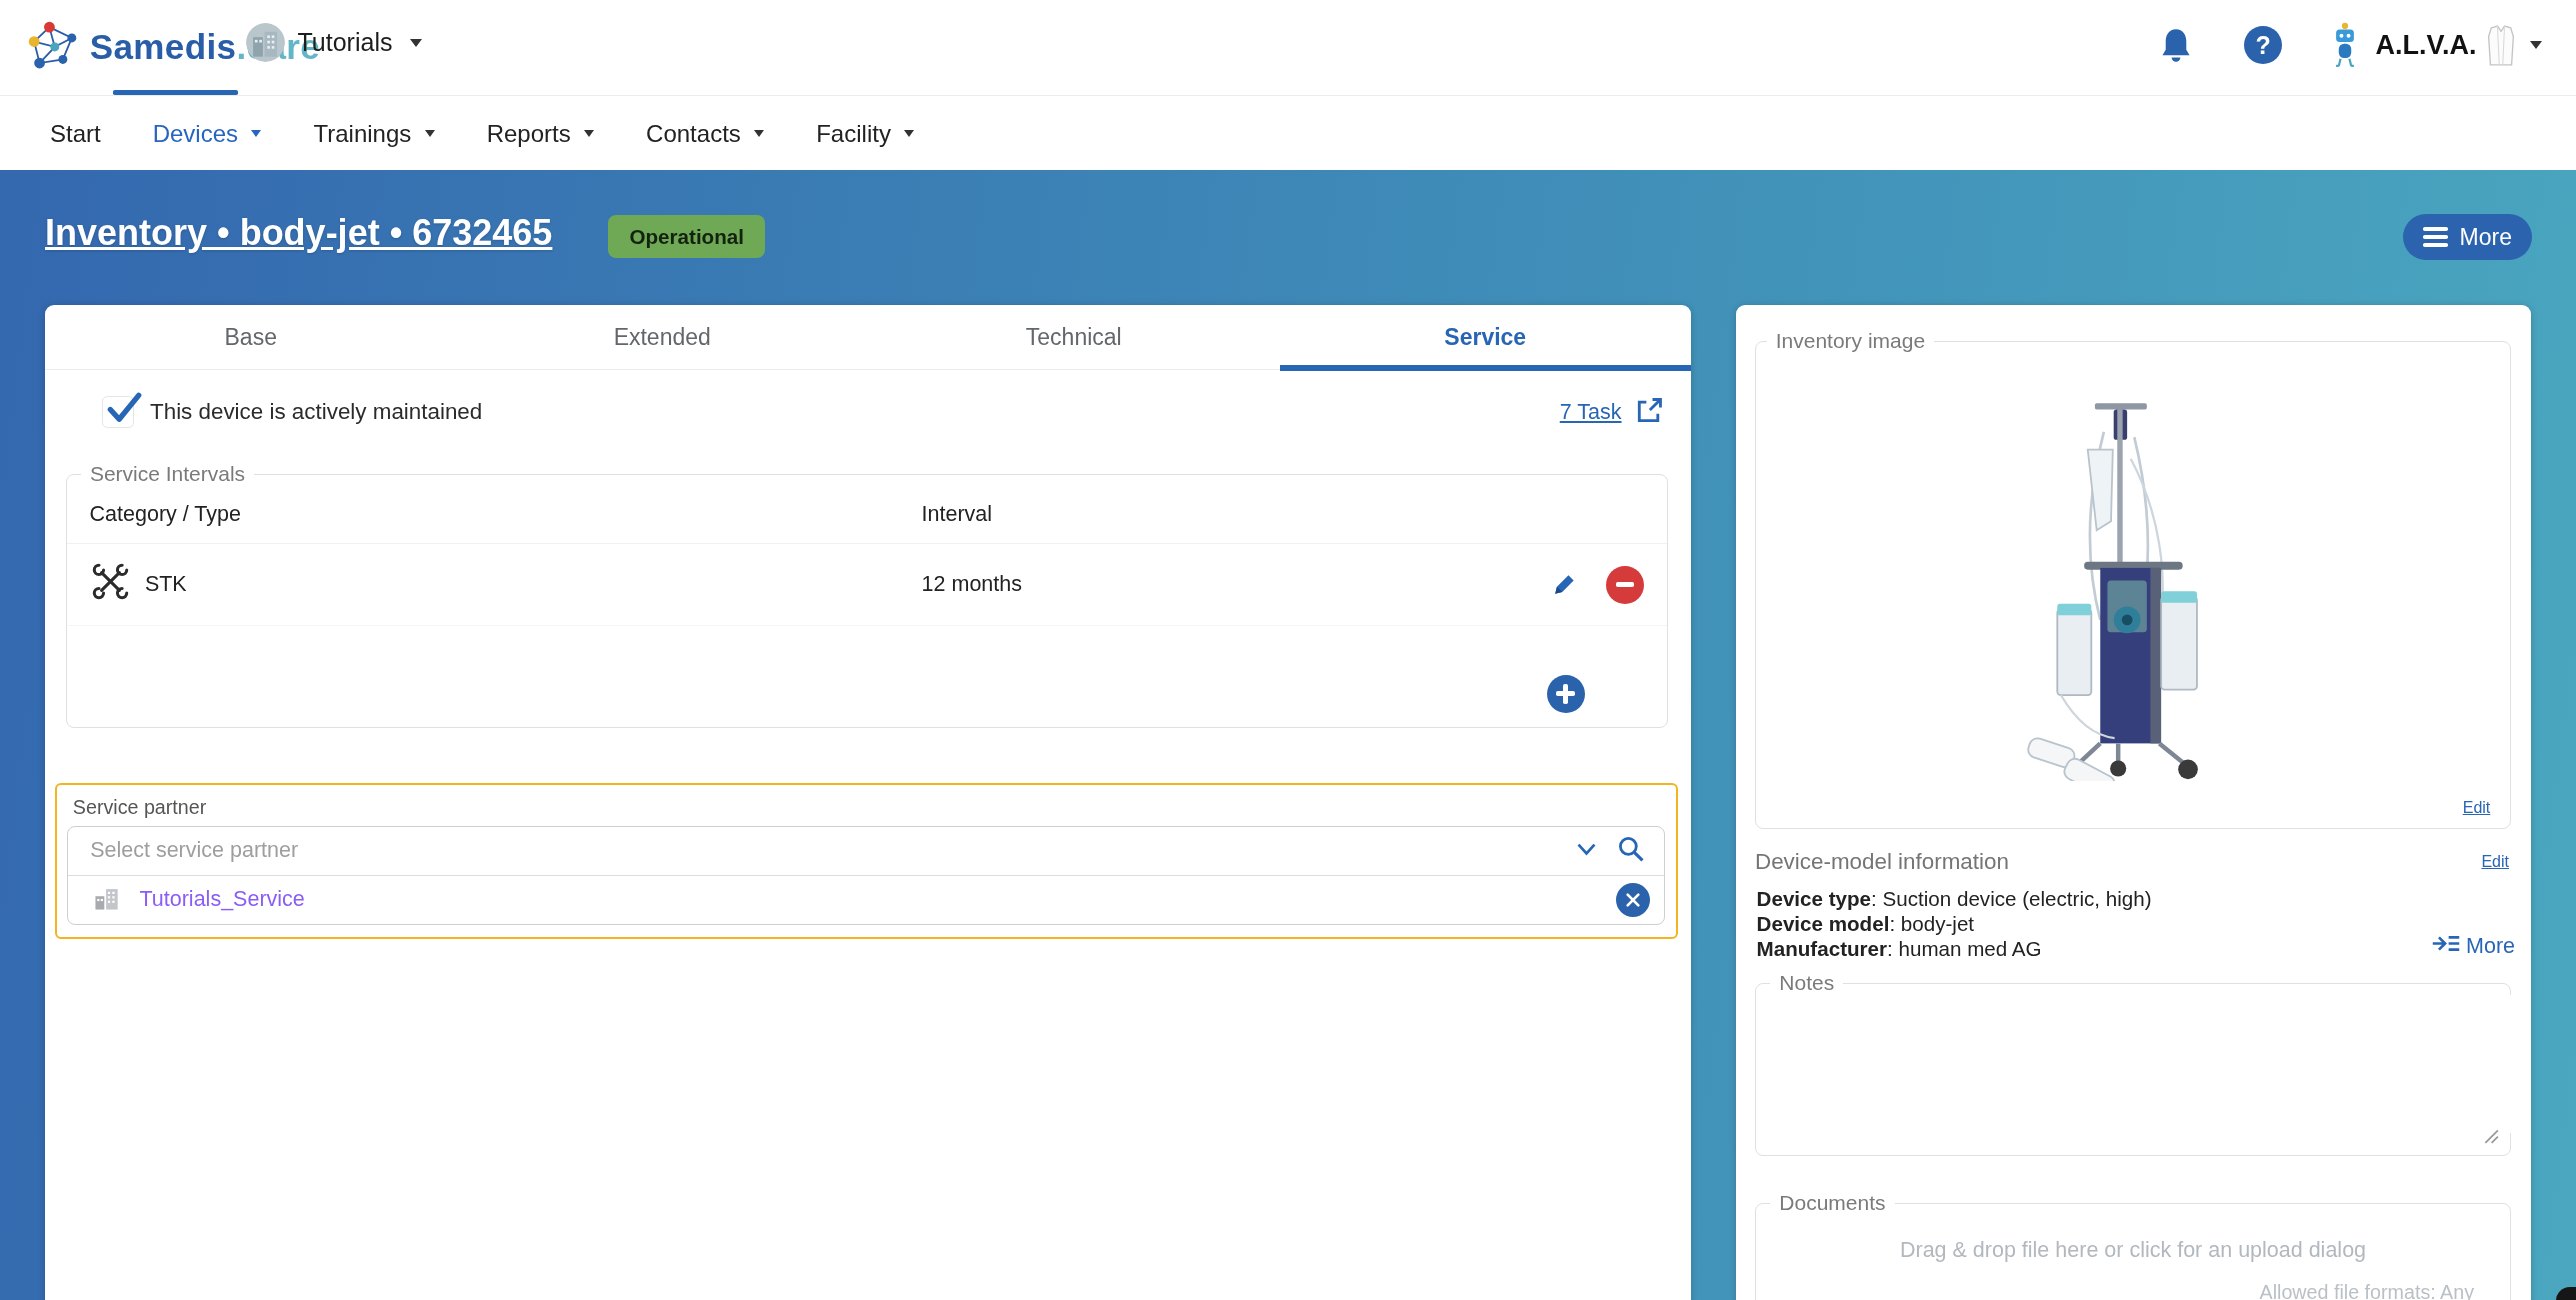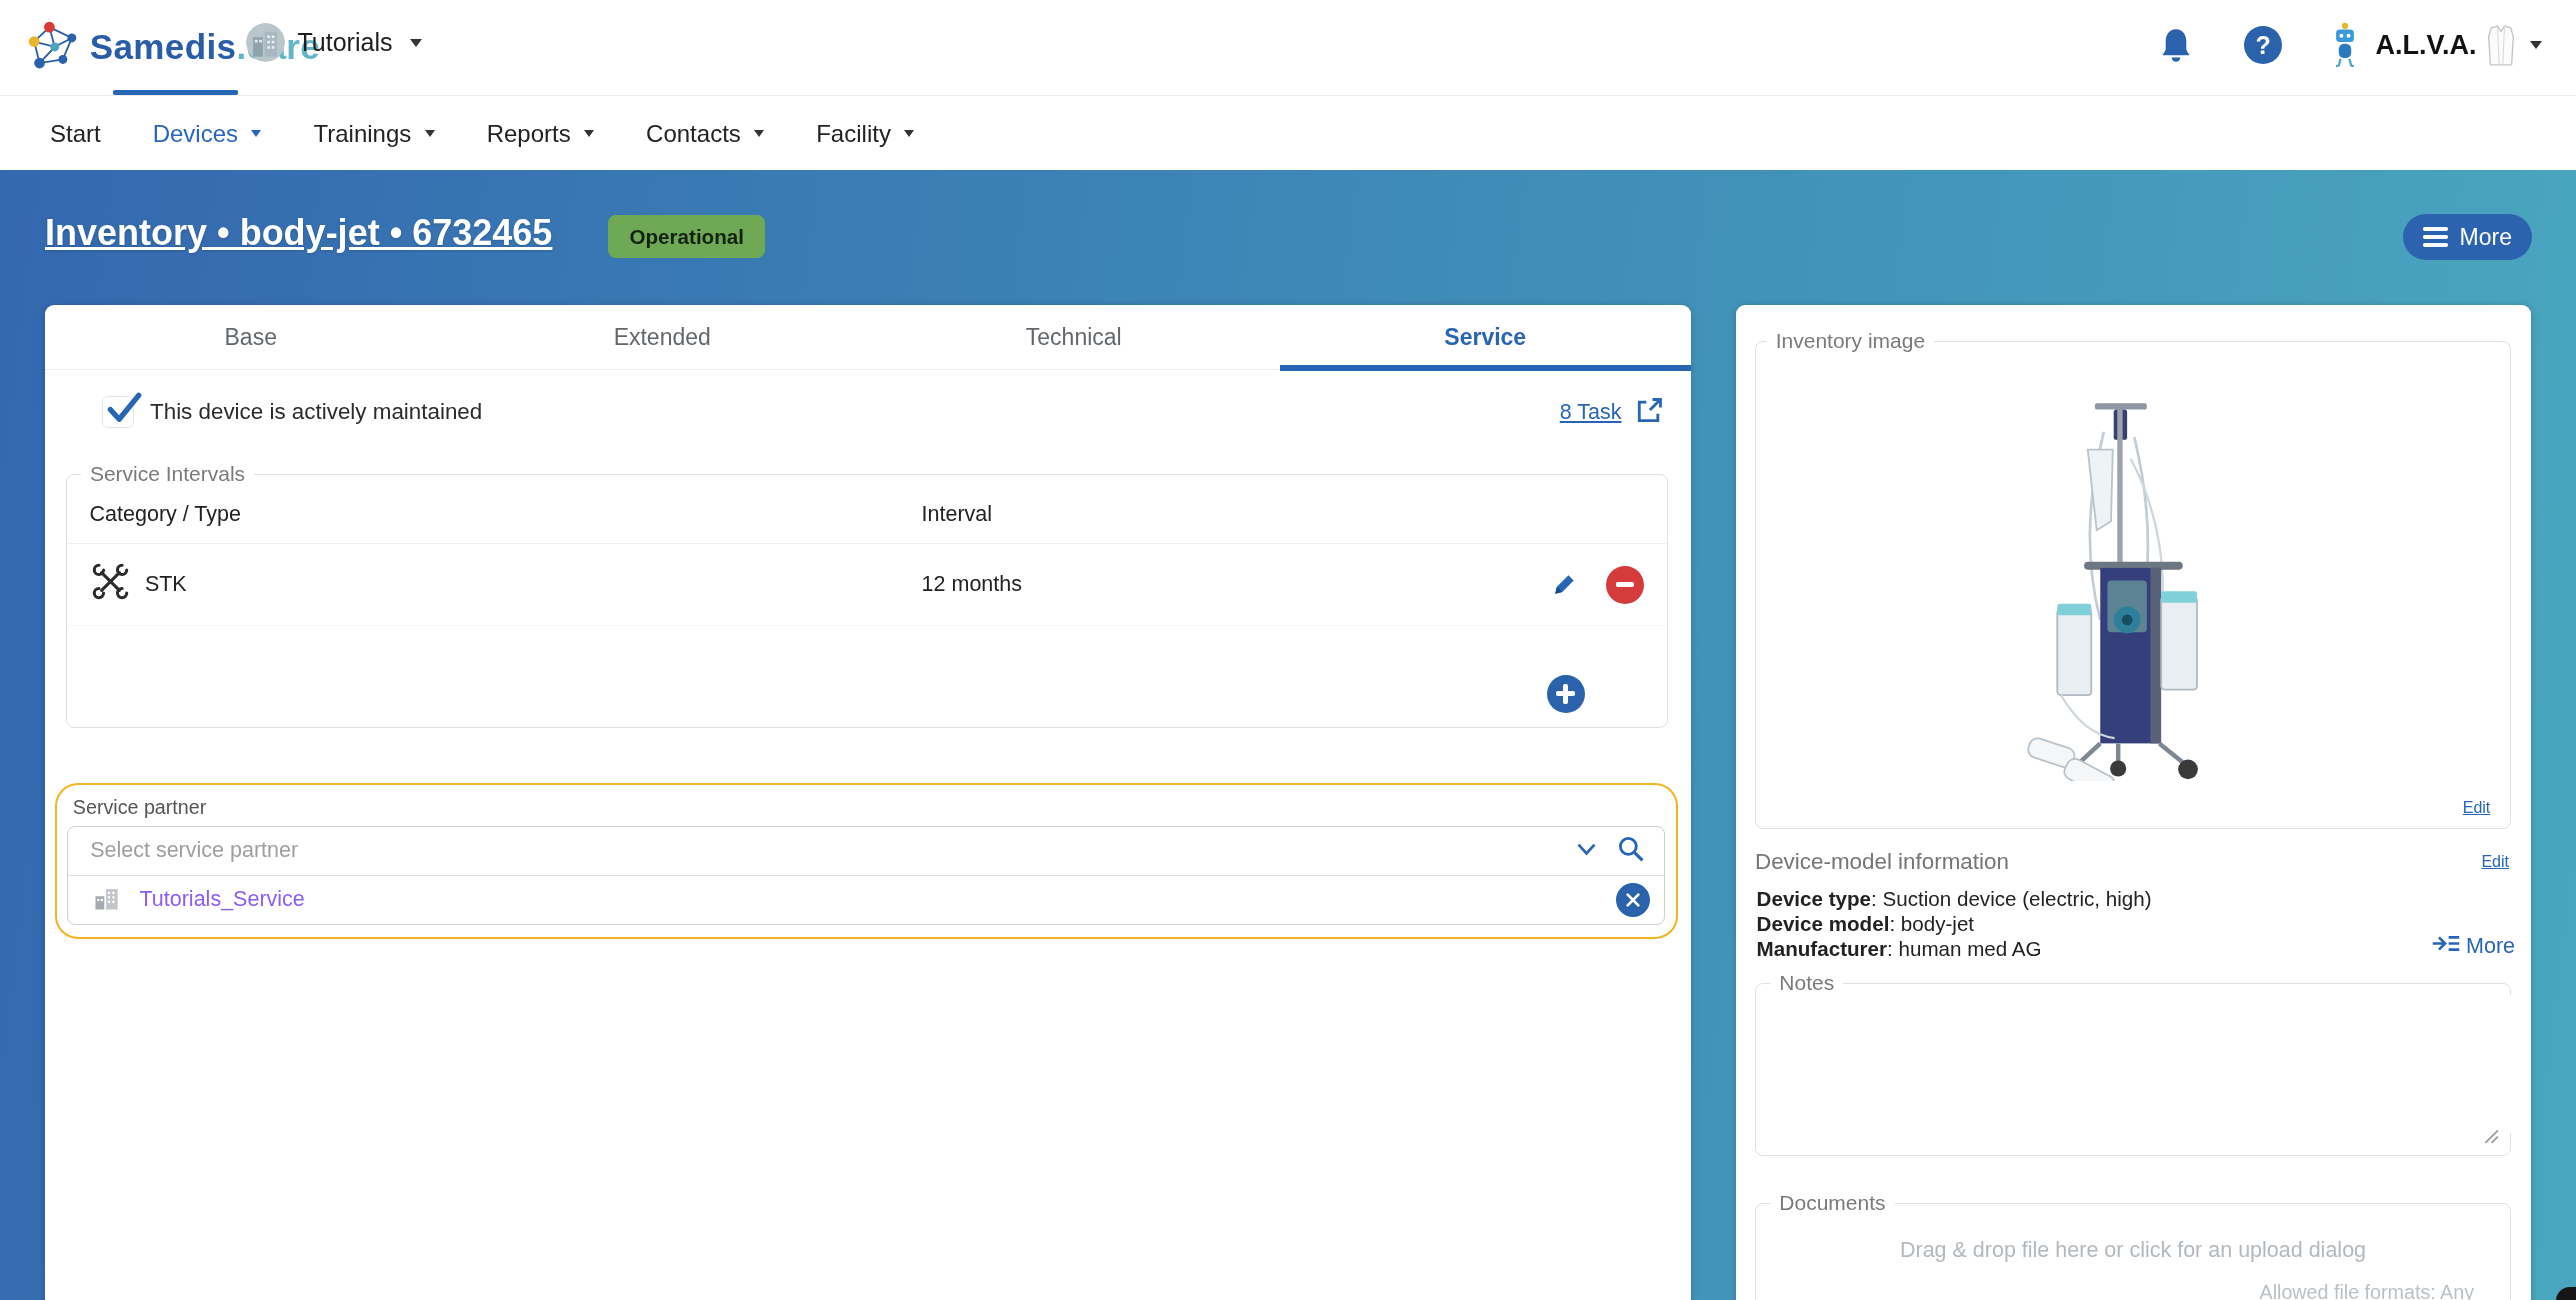--- a/index.html
+++ b/index.html
@@ -66,21 +66,21 @@
   .circle-btn{width:38px;height:38px;border-radius:50%;display:flex;align-items:center;justify-content:center;cursor:pointer;flex:0 0 auto;}
   .circle-red{background:#d63b3b;} .circle-blue{background:#2a62ab;}
   .circle-btn .bar{width:18px;height:4.5px;background:#fff;border-radius:1.8px;}
   .circle-btn .plus{position:relative;width:19.7px;height:19.7px;}
   .circle-btn .plus::before,.circle-btn .plus::after{content:"";position:absolute;background:#fff;border-radius:1.8px;}
   .circle-btn .plus::before{left:7.6px;top:0;width:4.5px;height:19.7px;}
   .circle-btn .plus::after{left:0;top:7.6px;width:19.7px;height:4.5px;}
   .add-interval{position:absolute;right:82px;bottom:14.3px;}
 
   
-  .fs-partner{position:absolute;left:9.8px;top:478px;width:1619px;height:152px;border:2.7px solid #f2b41f;border-radius:23px;background:#fff;}
+  .fs-partner{position:absolute;left:9.8px;top:478px;width:1619px;height:152px;border:2.7px solid #f2b41f;border-radius:6px;background:#fff;}
   .sp-label{font-size:19.7px;color:#555;margin:10.7px 0 0 16px;}
   .sp-box{margin:7.2px 10.7px 0 10.7px;border:1.8px solid #cfcfcf;border-radius:8px;overflow:hidden;}
   .sp-input-row{height:48px;display:flex;align-items:center;padding:0 18px 0 19.7px;border-bottom:0.9px solid #dcdcdc;}
   .sp-input{flex:1;border:none;outline:none;font-size:21.5px;color:#333;font-family:"Liberation Sans",sans-serif;}
   .sp-input::placeholder{color:#9e9e9e;}
   .sp-icons{display:flex;align-items:center;gap:18px;}
   .sp-item-row{height:48px;display:flex;align-items:center;padding:0 14.3px 0 23px;}
   .sp-item-name{font-size:21.5px;color:#8b5cf6;margin-left:16px;}
   .sp-clear{margin-left:auto;}
 
@@ -231,21 +231,21 @@
     </div>
 
     <div class="maintained-row">
       <span class="checkbox">
         <svg width="39" height="39" viewBox="0 0 44 44">
           <polyline points="6,22 16,33 38,6" fill="none" stroke="#2765b5" stroke-width="6" stroke-linecap="round" stroke-linejoin="round"></polyline>
         </svg>
       </span>
       <span class="maintained-label">This device is actively maintained</span>
       <span class="task-wrap">
-        <span class="link task-link">8 Task</span>
+        <span class="link task-link">7 Task</span>
         <span>
           <svg width="30" height="30" viewBox="0 0 34 34">
             <path d="M14 7 L6 7 L6 28 L27 28 L27 20" fill="none" stroke="#2765b5" stroke-width="3.2"></path>
             <path d="M18 16 L30 4 M21 4 L30 4 L30 13" fill="none" stroke="#2765b5" stroke-width="3.2"></path>
           </svg>
         </span>
       </span>
     </div>
 
     <fieldset class="fs-intervals">

